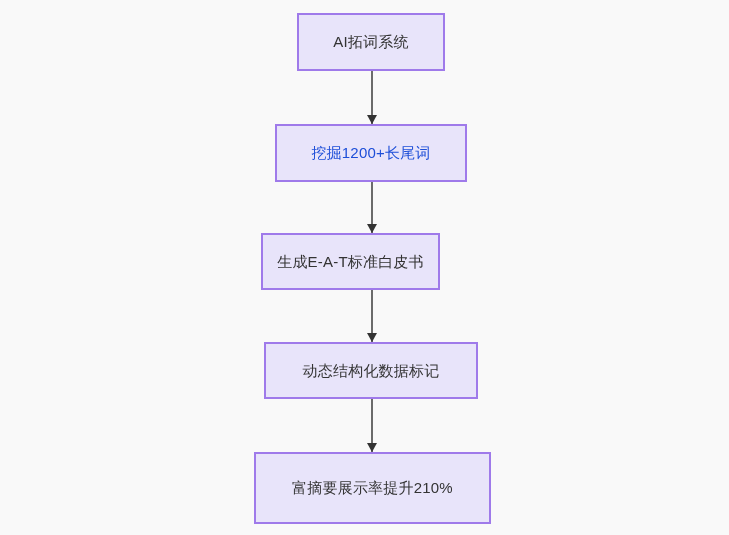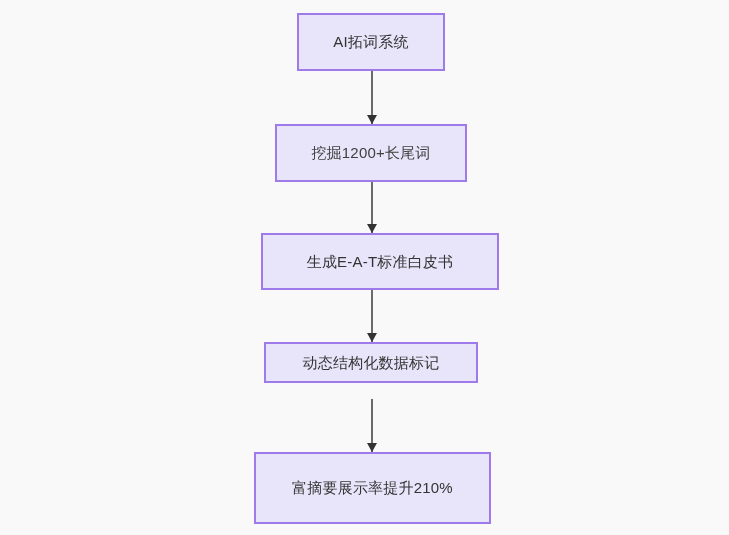--- a/index.html
+++ b/index.html
@@ -74,26 +74,26 @@
     <div class="edge-head" style="top: 43px; border-top-color: rgb(51, 51, 51);"></div>
   </div>
   <div class="edge" style="left: 371px; top: 399px; width: 2px; height: 53px;">
     <div class="edge-line" style="height: 53px; background: rgb(107, 107, 107);"></div>
     <div class="edge-head" style="top: 44px; border-top-color: rgb(51, 51, 51);"></div>
   </div>
 
   <div class="node" style="left: 297px; top: 13px; width: 148px; height: 58px; background: rgb(232, 228, 250); border-color: rgb(159, 122, 234); color: rgb(51, 51, 51);">
     <span class="node-label">AI拓词系统</span>
   </div>
-  <div class="node" style="left: 275px; top: 124px; width: 192px; height: 58px; background: rgb(232, 228, 250); border-color: rgb(159, 122, 234); color: #404040;">
+  <div class="node" style="left: 275px; top: 124px; width: 192px; height: 58px; background: rgb(232, 228, 250); border-color: rgb(159, 122, 234); color: #1d4ed8;">
     <span class="node-label">挖掘1200+长尾词</span>
   </div>
-  <div class="node" style="left: 261px; top: 233px; width: 238px; height: 57px; background: rgb(232, 228, 250); border-color: rgb(159, 122, 234); color: rgb(51, 51, 51);">
+  <div class="node" style="left: 261px; top: 233px; width: 179px; height: 57px; background: rgb(232, 228, 250); border-color: rgb(159, 122, 234); color: rgb(51, 51, 51);">
     <span class="node-label">生成E-A-T标准白皮书</span>
   </div>
-  <div class="node" style="left: 264px; top: 342px; width: 214px; height: 41px; background: rgb(232, 228, 250); border-color: rgb(159, 122, 234); color: rgb(51, 51, 51);">
+  <div class="node" style="left: 264px; top: 342px; width: 214px; height: 57px; background: rgb(232, 228, 250); border-color: rgb(159, 122, 234); color: rgb(51, 51, 51);">
     <span class="node-label">动态结构化数据标记</span>
   </div>
   <div class="node" style="left: 254px; top: 452px; width: 237px; height: 72px; background: rgb(232, 228, 250); border-color: rgb(159, 122, 234); color: rgb(51, 51, 51);">
     <span class="node-label">富摘要展示率提升210%</span>
   </div>
 
 </div>
 
 </body></html>

